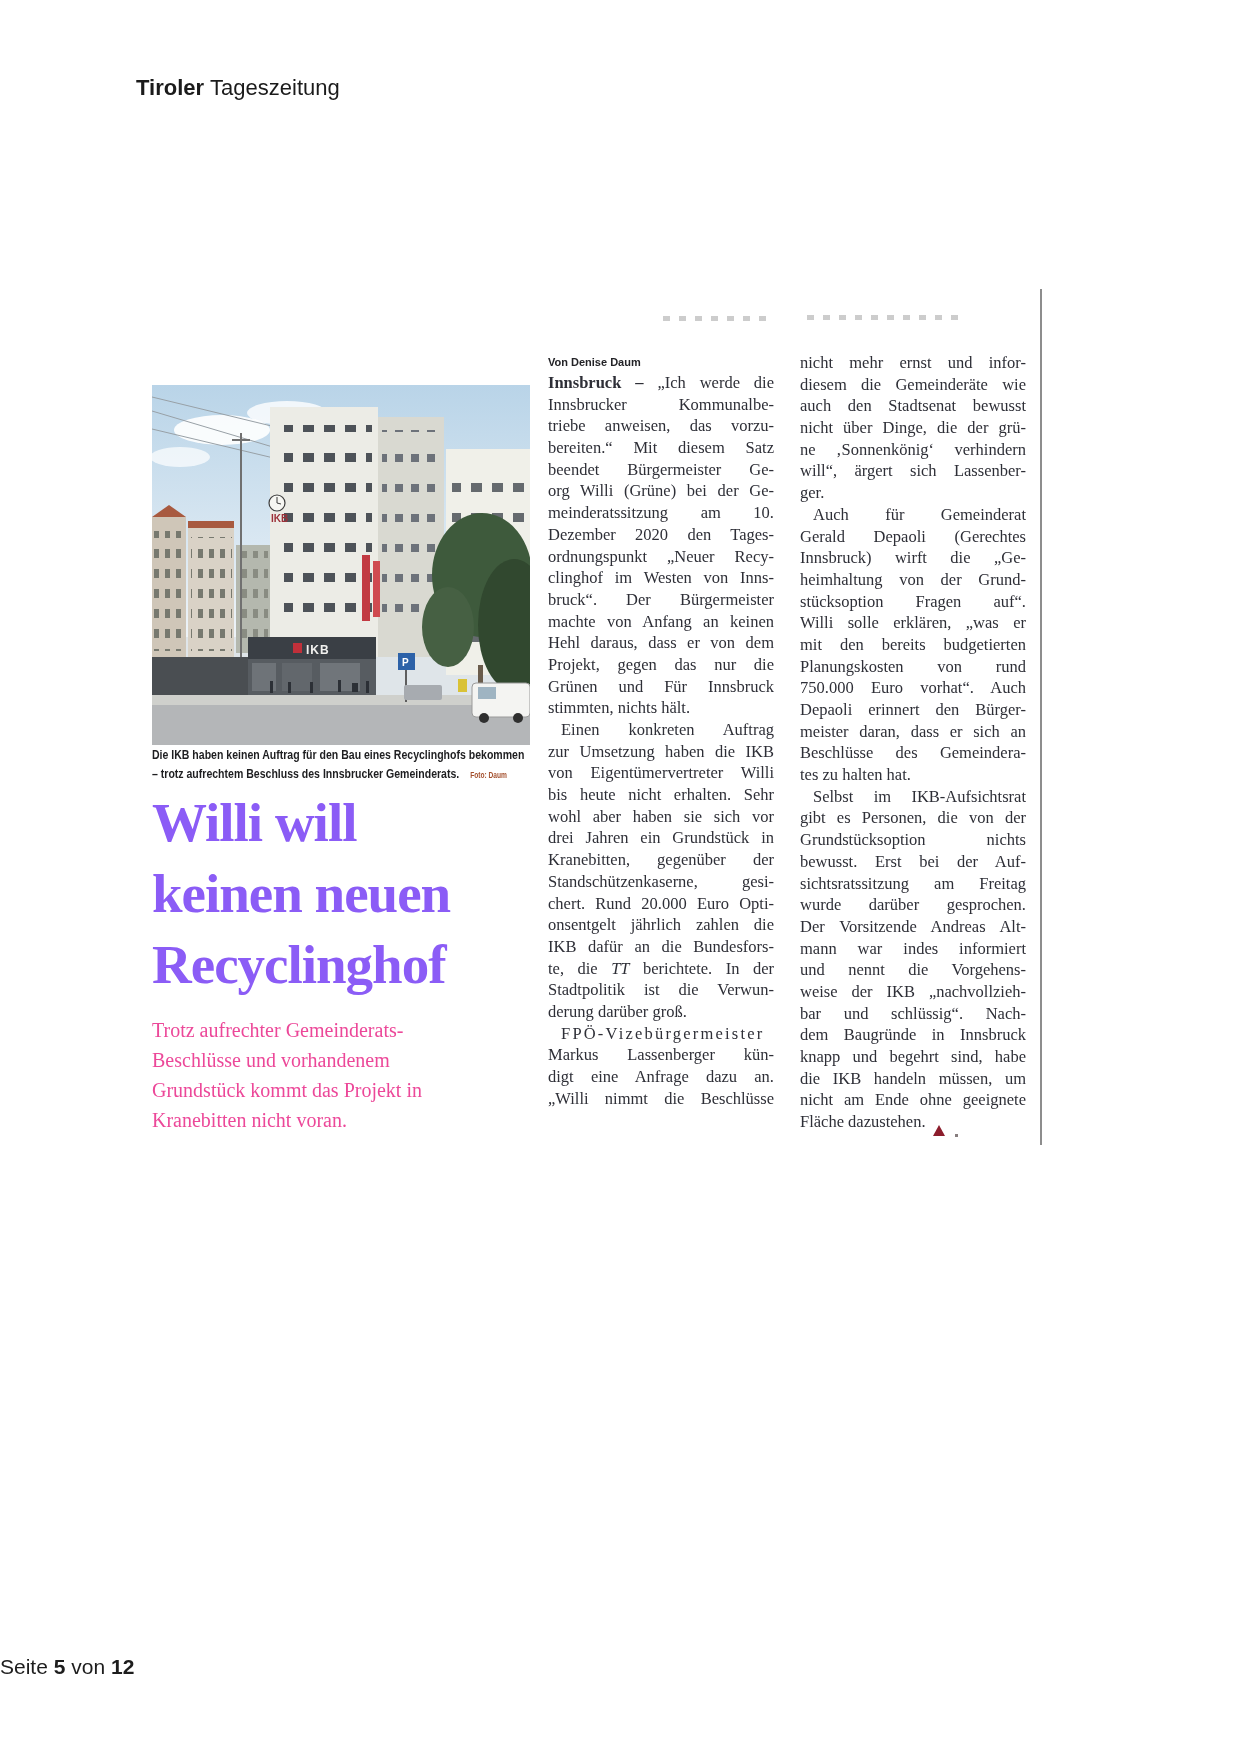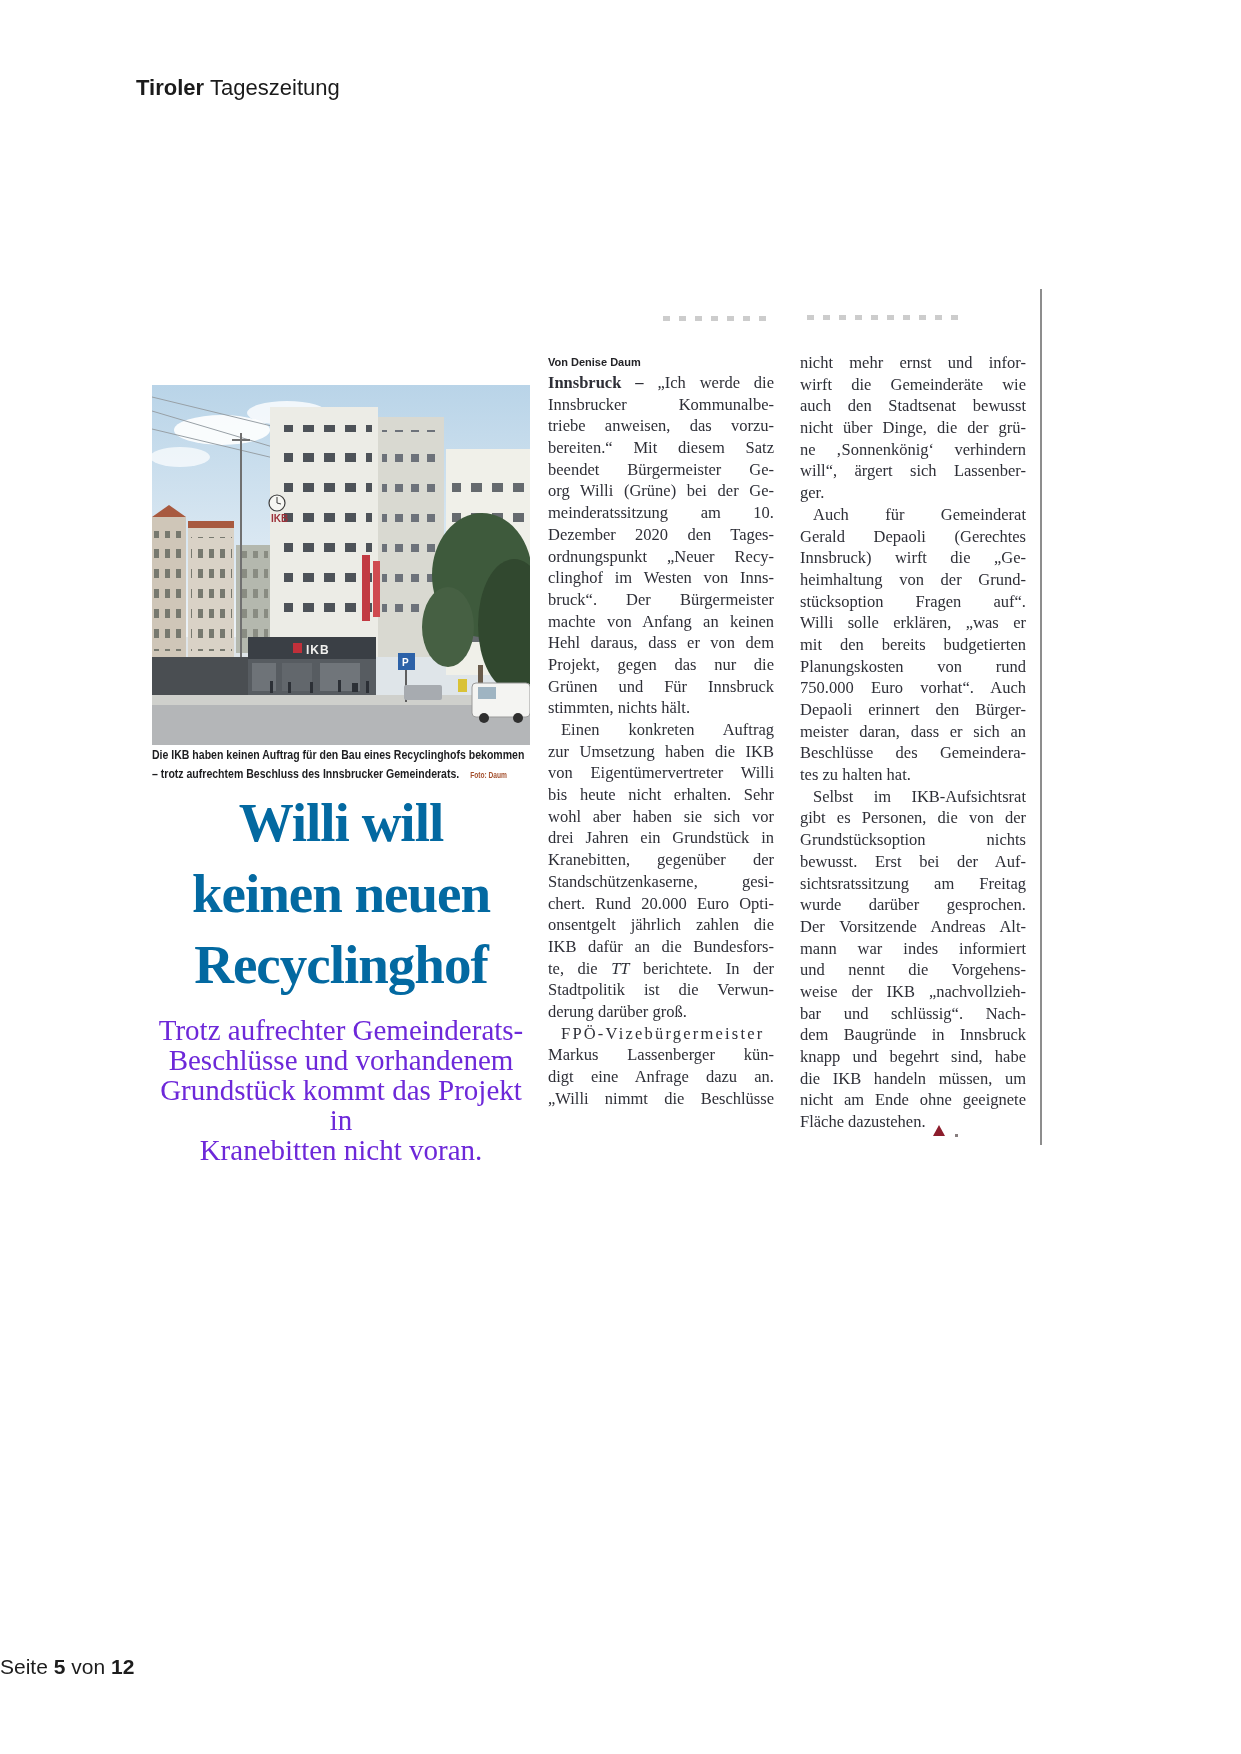--- a/index.html
+++ b/index.html
@@ -21,25 +21,25 @@
   .frag2{left:672px;top:30px;width:154px;}
   .rule-v{position:absolute;left:905px;top:4px;width:2px;height:856px;background:#8d8d8d;}
 
   .photo{position:absolute;left:17px;top:100px;width:378px;height:360px;}
 
   .caption{position:absolute;left:17px;top:460px;width:485px;transform:scaleX(.78);
            transform-origin:left top;font-weight:bold;font-size:13.5px;line-height:19px;
            color:#1e1e20;}
   .caption .credit{font-size:8.5px;color:#a4502e;margin-left:14px;font-weight:bold;}
 
-  .headline{position:absolute;left:17px;top:502px;width:378px;text-align:center;
+  .headline{position:absolute;left:17px;top:502px;width:378px;
             font-family:"Liberation Serif",serif;font-weight:bold;font-size:55px;
-            line-height:71px;letter-spacing:-1px;color:#0369a1;}
-  .standfirst{position:absolute;left:17px;top:730px;width:378px;text-align:center;
-              font-family:"Liberation Serif",serif;font-size:29px;line-height:30px;color:#6d28d9;}
+            line-height:71px;letter-spacing:-1px;color:#8b5cf6;}
+  .standfirst{position:absolute;left:17px;top:730px;width:378px;
+              font-family:"Liberation Serif",serif;font-size:20px;line-height:30px;color:#ec4899;}
 
   .col{position:absolute;top:67px;width:226px;font-family:"Liberation Serif",serif;
        font-size:16.5px;color:#2e2f37;}
   .col1{left:413px;}
   .col2{left:665px;}
   .byline{font-family:"Liberation Sans",sans-serif;font-weight:bold;font-size:11px;
           line-height:20px;color:#232327;}
   .tline{height:21.7px;line-height:21.7px;text-align:justify;-moz-text-align-last:justify;
          text-align-last:justify;overflow:hidden;}
   .tline.endline{text-align-last:left;-moz-text-align-last:left;}
@@ -211,21 +211,21 @@
           <div class="tline endline"><span>derung darüber groß.</span></div>
           <div class="tline indent"><span class="seg-ls">FPÖ-Vizebürgermeister</span></div>
           <div class="tline"><span>Markus Lassenberger kün-</span></div>
           <div class="tline"><span>digt eine Anfrage dazu an.</span></div>
           <div class="tline"><span>„Willi nimmt die Beschlüsse</span></div>
         </div>
     </div>
     <div class="col col2">
       <div>
           <div class="tline"><span>nicht mehr ernst und infor-</span></div>
-          <div class="tline"><span>wirft die Gemeinderäte wie</span></div>
+          <div class="tline"><span>diesem die Gemeinderäte wie</span></div>
           <div class="tline"><span>auch den Stadtsenat bewusst</span></div>
           <div class="tline"><span>nicht über Dinge, die der grü-</span></div>
           <div class="tline"><span>ne ‚Sonnenkönig‘ verhindern</span></div>
           <div class="tline"><span>will“, ärgert sich Lassenber-</span></div>
           <div class="tline endline"><span>ger.</span></div>
           <div class="tline indent"><span>Auch für Gemeinderat</span></div>
           <div class="tline"><span>Gerald Depaoli (Gerechtes</span></div>
           <div class="tline"><span>Innsbruck) wirft die „Ge-</span></div>
           <div class="tline"><span>heimhaltung von der Grund-</span></div>
           <div class="tline"><span>stücksoption Fragen auf“.</span></div>

